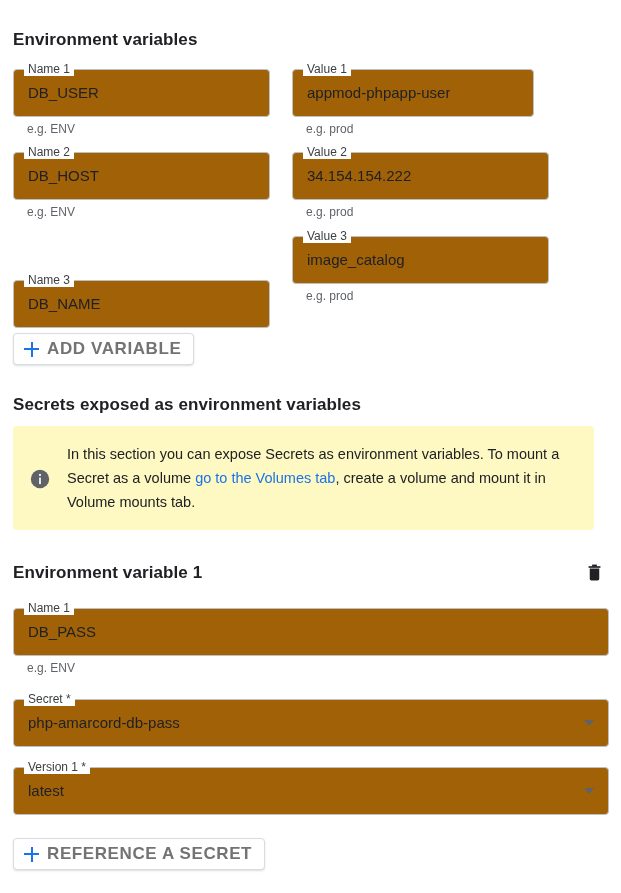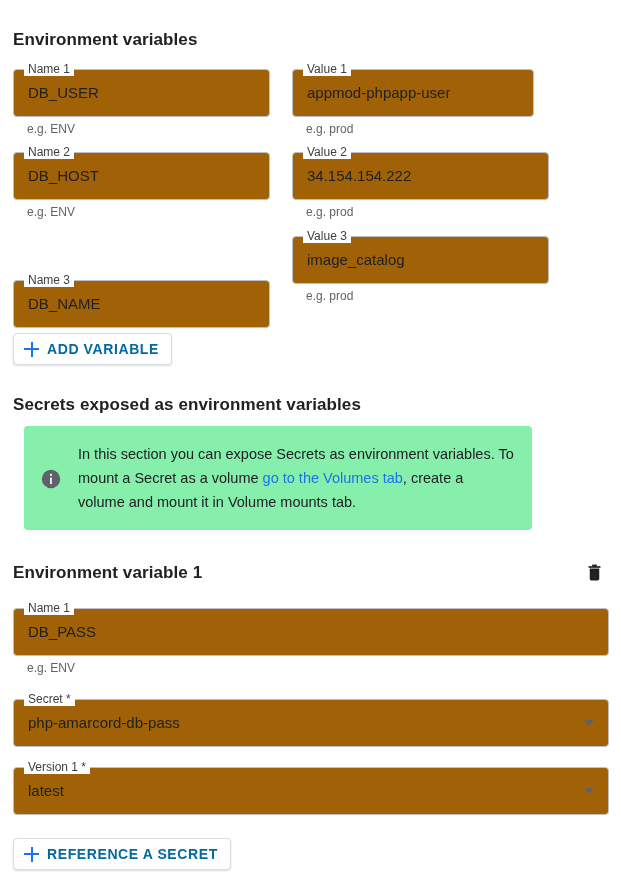--- a/index.html
+++ b/index.html
@@ -88,22 +88,22 @@
   .btn-outline {
     position: absolute;
     display: inline-flex;
     align-items: center;
     gap: 8px;
     height: 32px;
     padding: 0 12px 0 10px;
     border: 1px solid #dadce0;
     border-radius: 4px;
     background: #fff;
-    color: #0369a1;
-    font-size: 14px;
+    color: #737373;
+    font-size: 17px;
     font-weight: 600;
     letter-spacing: 0.6px;
     cursor: pointer;
     box-shadow: 0 1px 2px rgba(60,64,67,0.18);
   }
   .plus {
     position: relative;
     width: 15px; height: 15px;
     flex: 0 0 15px;
   }
@@ -111,24 +111,24 @@
     content: "";
     position: absolute;
     background: #1a73e8;
   }
   .plus::before { left: 0; top: 6.5px; width: 15px; height: 2px; }
   .plus::after  { top: 0; left: 6.5px; height: 15px; width: 2px; }
 
   
   .info-banner {
     position: absolute;
-    left: 24px;
+    left: 13px;
     top: 426px;
-    width: 508px;
-    background: #86efac;
+    width: 581px;
+    background: #fef9c3;
     border-radius: 4px;
     padding: 16px 18px 16px 16px;
     display: flex;
     gap: 16px;
     align-items: flex-start;
   }
   .info-icon {
     flex: 0 0 22px;
     width: 22px; height: 22px;
     margin-top: 26px;

